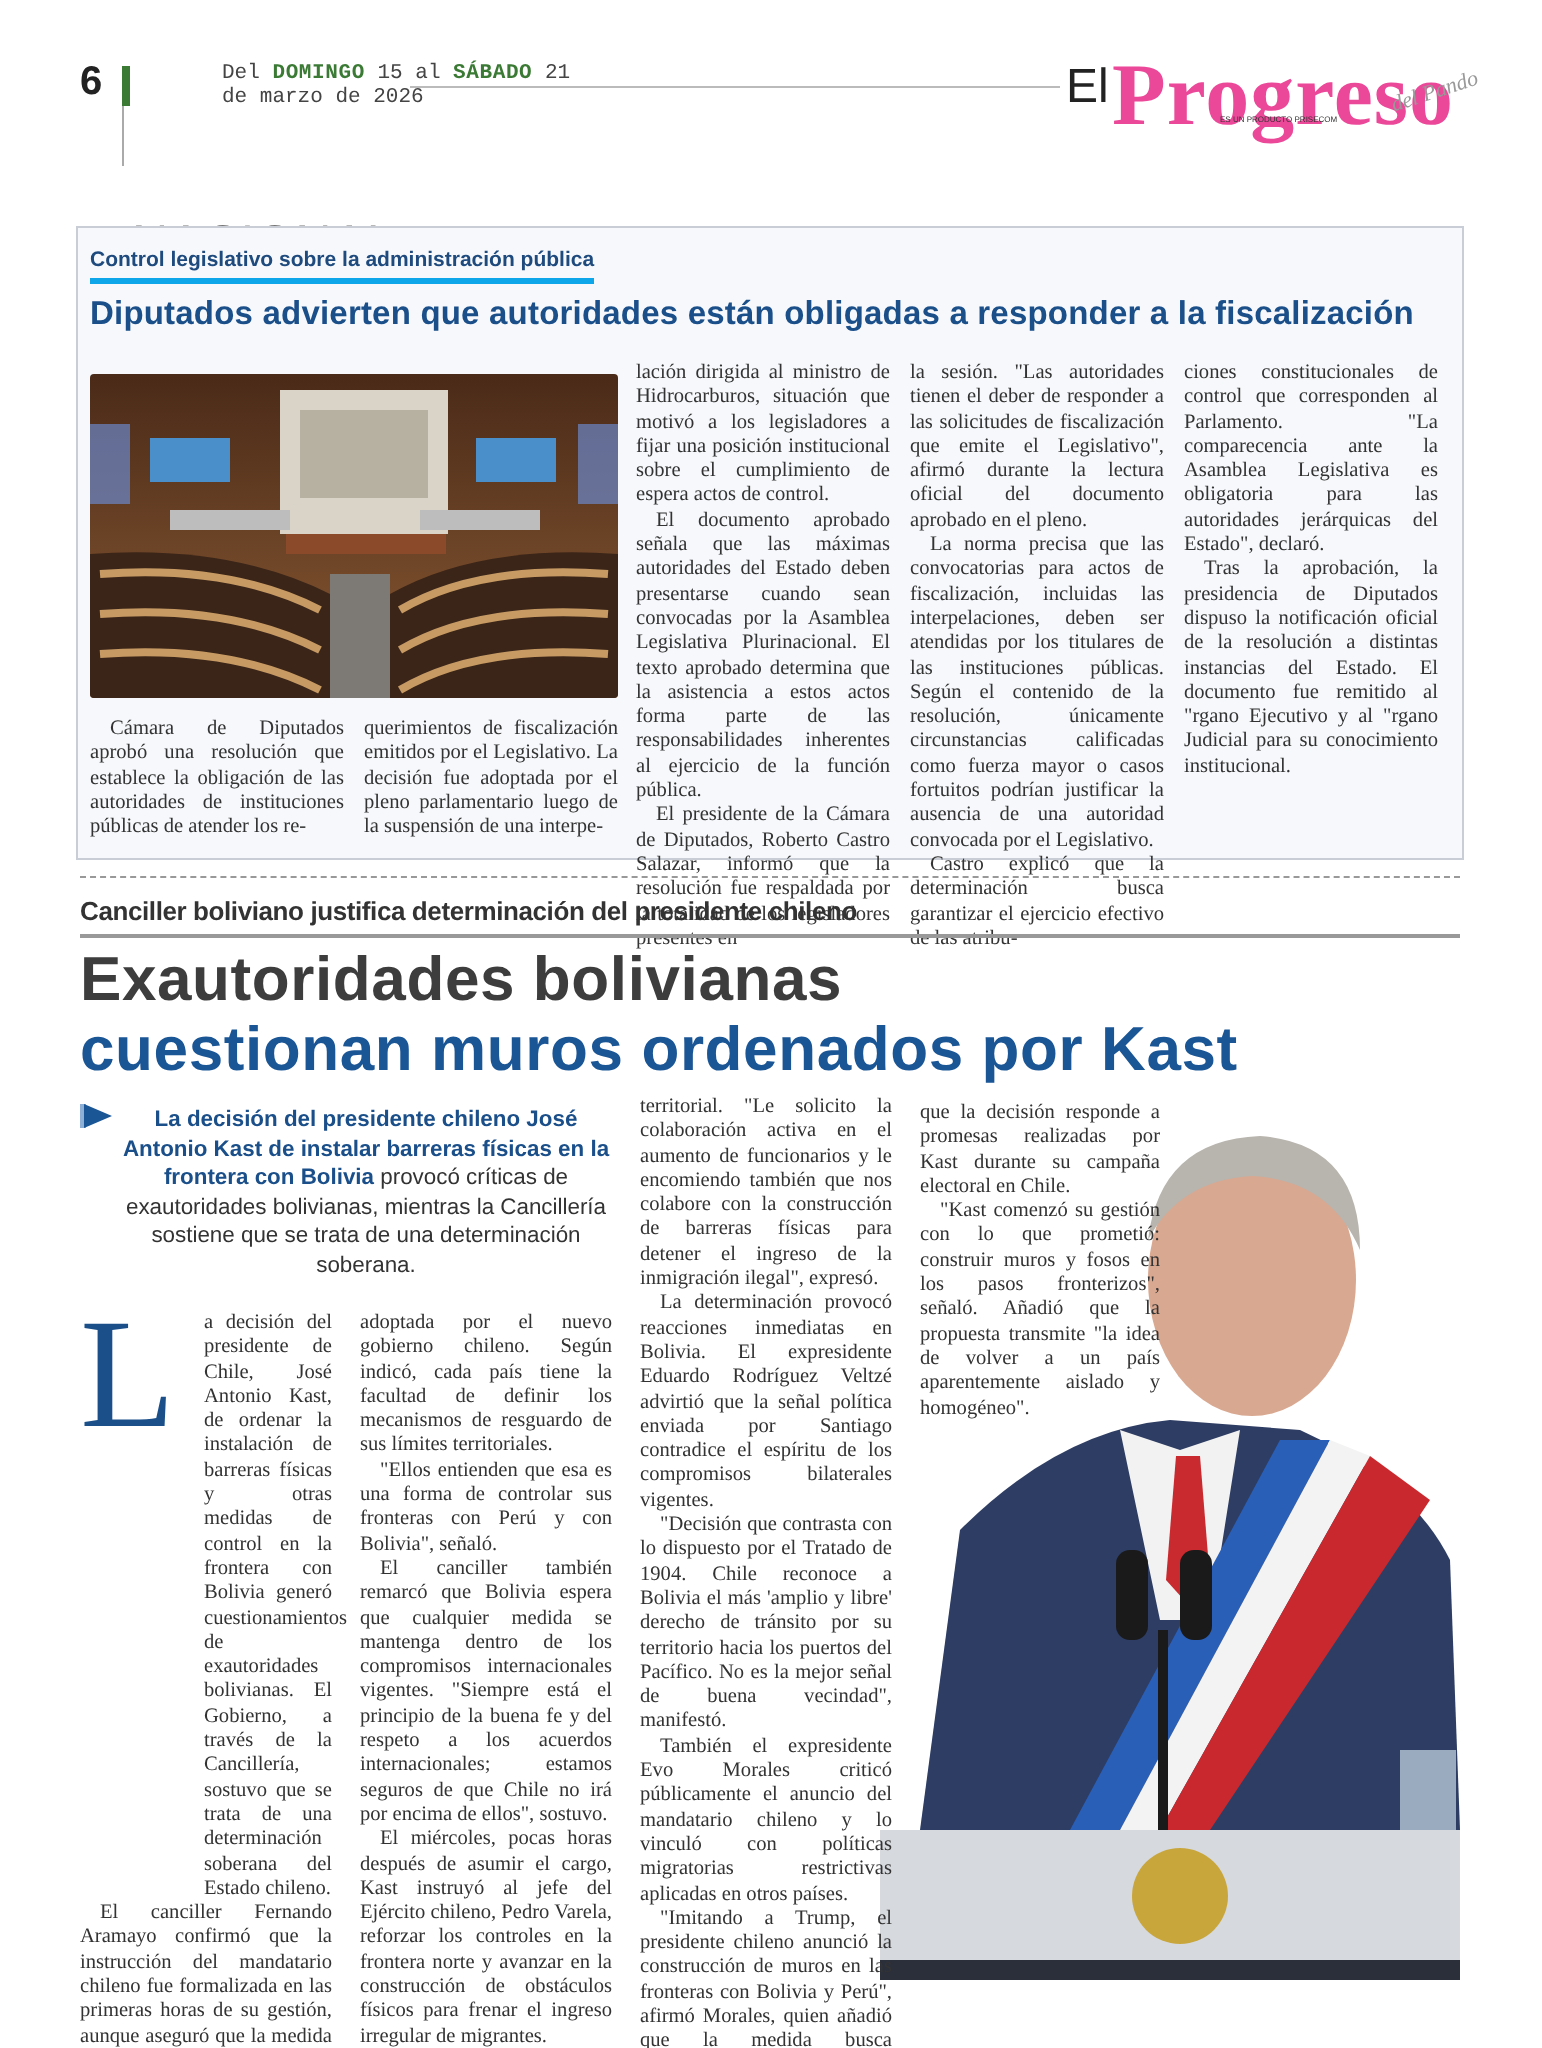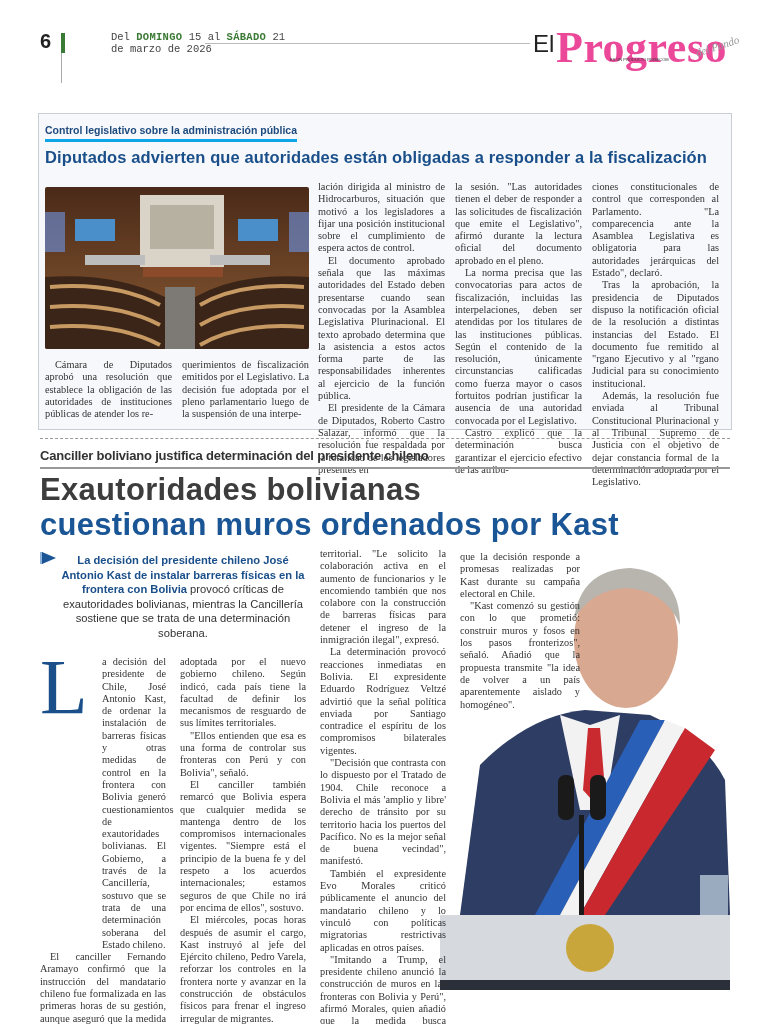--- a/index.html
+++ b/index.html
@@ -108,21 +108,20 @@
   <p>El presidente de la Cámara de Diputados, Roberto Castro Salazar, informó que la resolución fue respaldada por la totalidad de los legisladores presentes en</p>
 </div>
 <div class="abs col col1d">
   <p style="text-indent:0">la sesión. "Las autoridades tienen el deber de responder a las solicitudes de fiscalización que emite el Legislativo", afirmó durante la lectura oficial del documento aprobado en el pleno.</p>
   <p>La norma precisa que las convocatorias para actos de fiscalización, incluidas las interpelaciones, deben ser atendidas por los titulares de las instituciones públicas. Según el contenido de la resolución, únicamente circunstancias calificadas como fuerza mayor o casos fortuitos podrían justificar la ausencia de una autoridad convocada por el Legislativo.</p>
   <p>Castro explicó que la determinación busca garantizar el ejercicio efectivo de las atribu-</p>
 </div>
 <div class="abs col col1e">
   <p style="text-indent:0">ciones constitucionales de control que corresponden al Parlamento. "La comparecencia ante la Asamblea Legislativa es obligatoria para las autoridades jerárquicas del Estado", declaró.</p>
   <p>Tras la aprobación, la presidencia de Diputados dispuso la notificación oficial de la resolución a distintas instancias del Estado. El documento fue remitido al "rgano Ejecutivo y al "rgano Judicial para su conocimiento institucional.</p>
-  <p>Además, la resolución fue enviada al Tribunal Constitucional Plurinacional y al Tribunal Supremo de Justicia con el objetivo de dejar constancia formal de la determinación adoptada por el Legislativo.</p>
 </div>
 
 <div class="abs dash"></div>
 
 <div class="abs kicker2">Canciller boliviano justifica determinación del presidente chileno</div>
 <div class="abs kicker2-line"></div>
 <div class="abs head2a">Exautoridades bolivianas</div>
 <div class="abs head2b">cuestionan muros ordenados por Kast</div>
 <div class="abs lead-bar"></div>
 <div class="abs lead-icon"></div>

